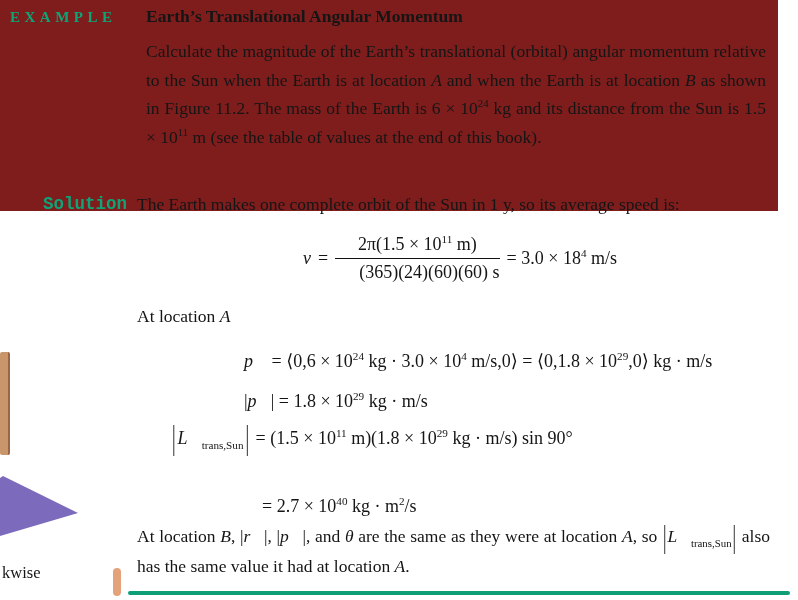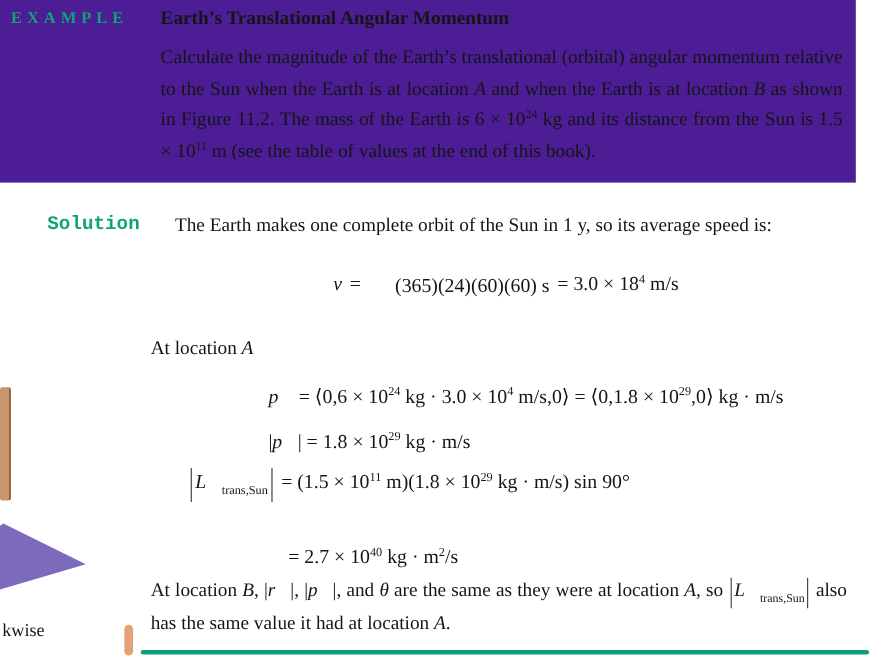--- a/index.html
+++ b/index.html
@@ -5,34 +5,34 @@
   html,body{margin:0;padding:0;}
   body{
     width:798px;height:600px;position:relative;overflow:hidden;
     background:#ffffff;
     font-family:"Liberation Serif","DejaVu Serif",serif;
     color:#151515;
   }
   .abs{position:absolute;}
 
   
-  .example-box{left:0;top:8;width:778px;height:166px;background:#4c1d95;}
+  .example-box{left:0;top:8;width:778px;height:211px;background:#7f1d1d;}
   .example-label{
     left:10px;top:9px;color:#0ea477;font-weight:bold;font-size:15px;
     letter-spacing:4.5px;
   }
   .example-title{left:146px;top:6px;font-size:17.5px;font-weight:bold;margin:0;}
   .example-body{
     left:146px;top:37px;width:620px;font-size:17.5px;line-height:28.5px;
     text-align:justify;margin:0;
   }
 
   
   .solution-label{left:43px;top:194px;color:#0ea477;font-weight:bold;font-size:17.5px;font-family:Liberation Mono, monospace;}
-  .solution-intro{left:137px;top:194px;width:640px;font-size:17.5px;margin-left:22px;}
+  .solution-intro{left:137px;top:194px;width:640px;font-size:17.5px;}
 
   .eq{font-size:18px;white-space:nowrap;}
   .iv{font-style:italic;}
   sup{font-size:0.62em;line-height:0;}
   sub{font-size:0.62em;line-height:0;margin-top:10px;}
 
   .eq-speed{
     left:180px;top:226px;width:560px;height:64px;
     display:flex;justify-content:center;align-items:center;gap:7px;
   }
@@ -75,20 +75,21 @@
 <h1 class="abs example-title">Earth’s Translational Angular Momentum</h1>
 <p class="abs example-body"><span>Calculate the magnitude of the Earth’s translational (orbital) angular momentum relative to the Sun when the Earth is at location </span><i class="iv">A</i><span> and when the Earth is at location </span><i class="iv">B</i><span> as shown in Figure 11.2. The mass of the Earth is 6 × 10</span><sup>24</sup><span> kg and its distance from the Sun is 1.5 × 10</span><sup>11</sup><span> m (see the table of values at the end of this book).</span></p>
 
 <div class="abs solution-label">Solution</div>
 <div class="abs solution-intro">The Earth makes one complete orbit of the Sun in 1 y, so its average speed is:</div>
 
 <div class="abs eq-speed eq">
   <span class="iv">v</span>
   <span>=</span>
   <span class="frac">
+    <span class="num"><span>2π(1.5 × 10</span><sup>11</sup><span> m)</span></span>
     <span class="den">(365)(24)(60)(60) s</span>
   </span>
   <span><span>= 3.0 × 18</span><sup>4</sup><span> m/s</span></span>
 </div>
 
 <div class="abs at-location"><span>At location </span><i class="iv">A</i></div>
 
 <div class="abs eq eq-momentum"><i class="iv">p⃗</i><span> = ⟨0,6 × 10</span><sup>24</sup><span> kg · 3.0 × 10</span><sup>4</sup><span> m/s,0⟩ = ⟨0,1.8 × 10</span><sup>29</sup><span>,0⟩ kg · m/s</span></div>
 
 <div class="abs eq eq-momentum-mag"><span>|</span><i class="iv">p⃗</i><span>| = 1.8 × 10</span><sup>29</sup><span> kg · m/s</span></div>

